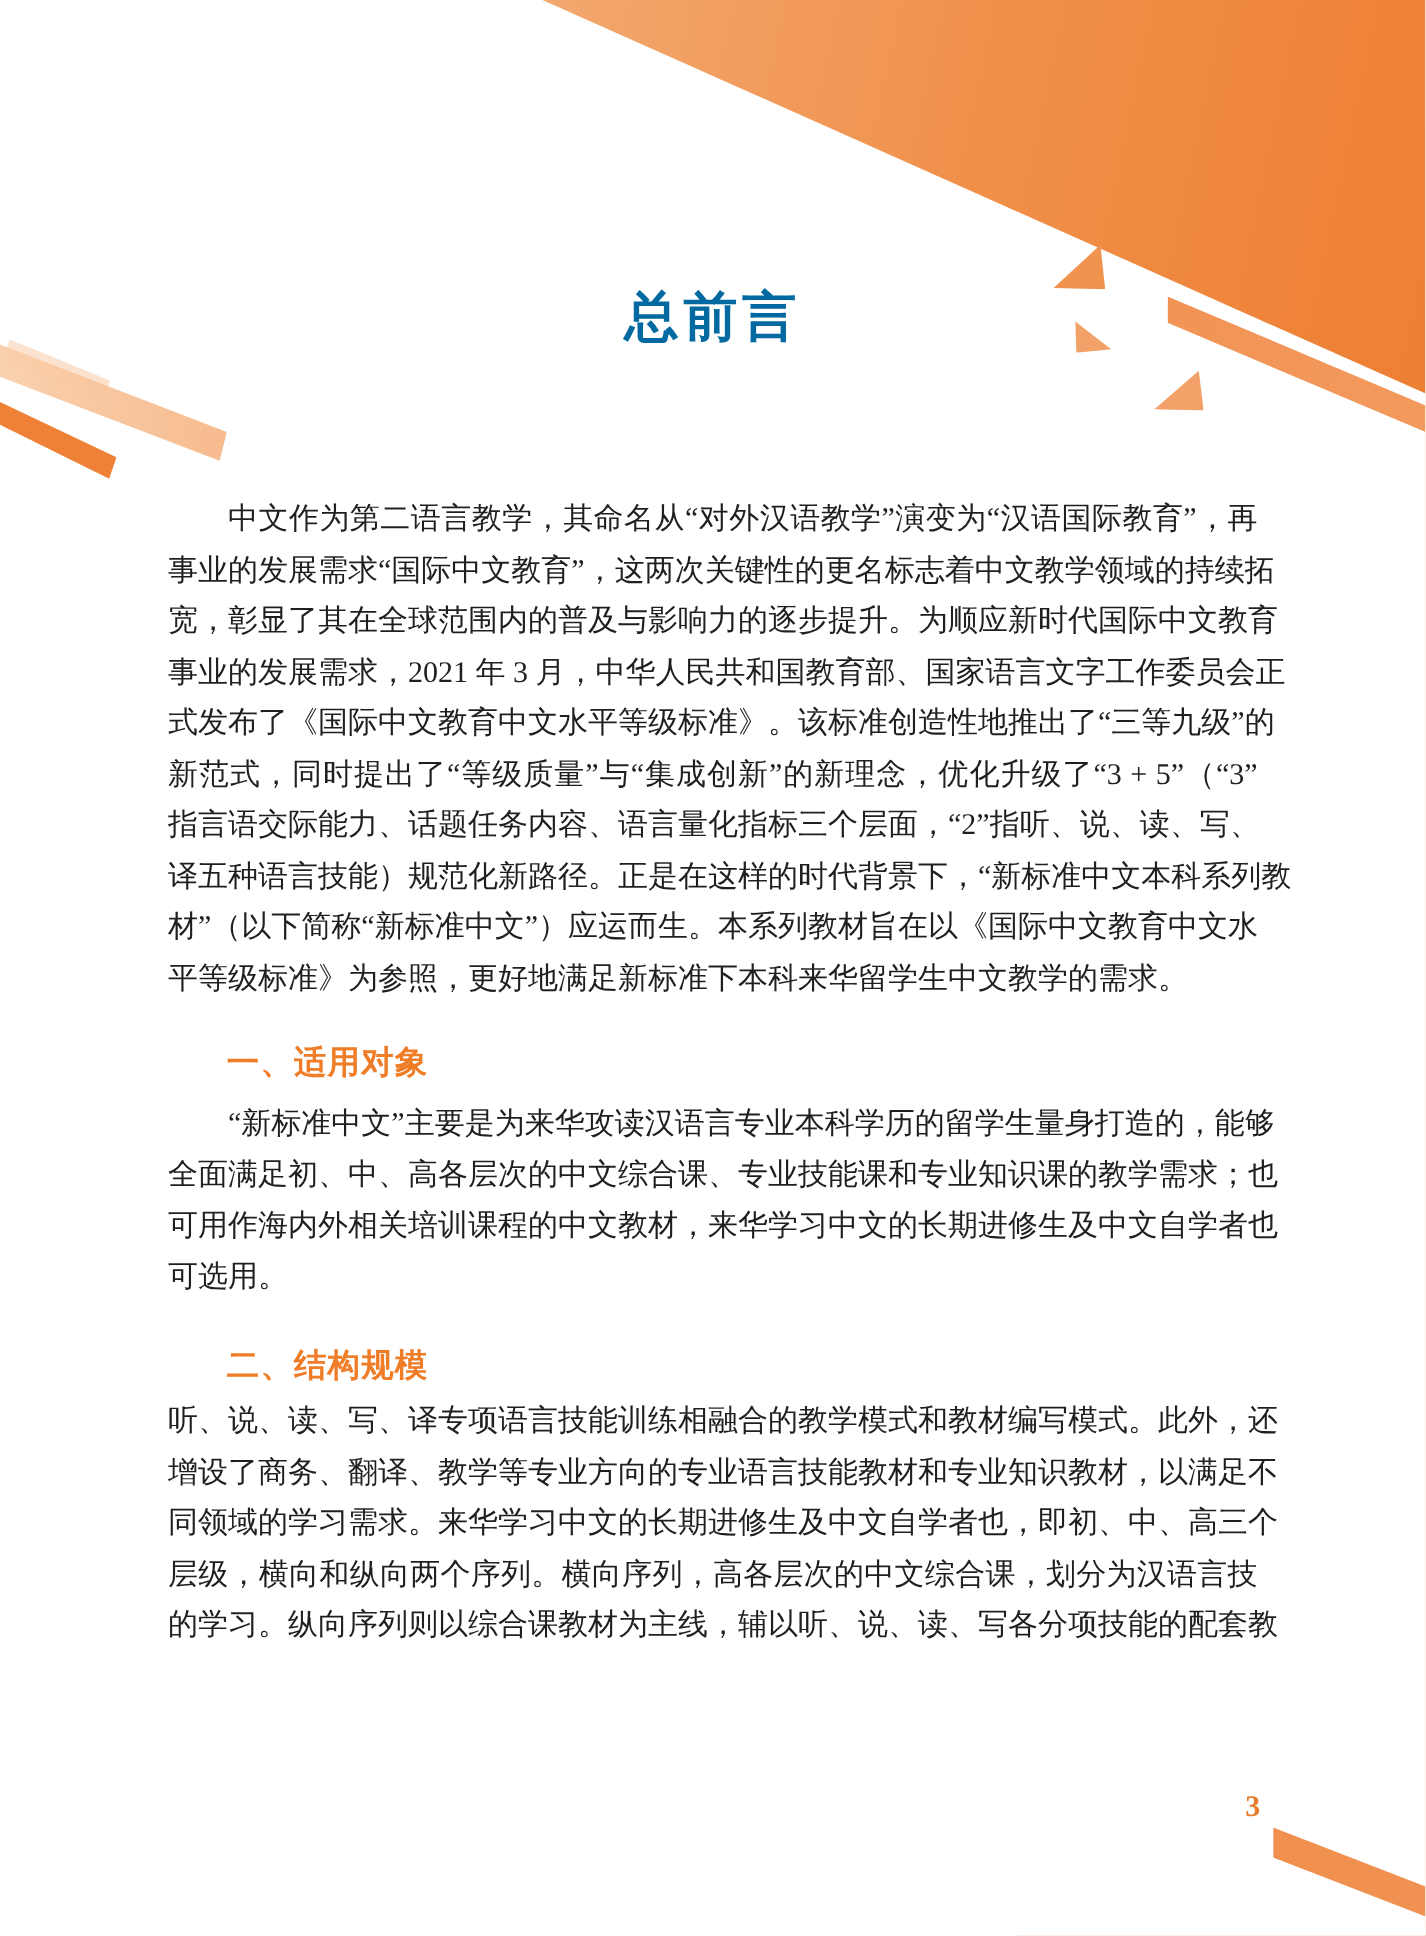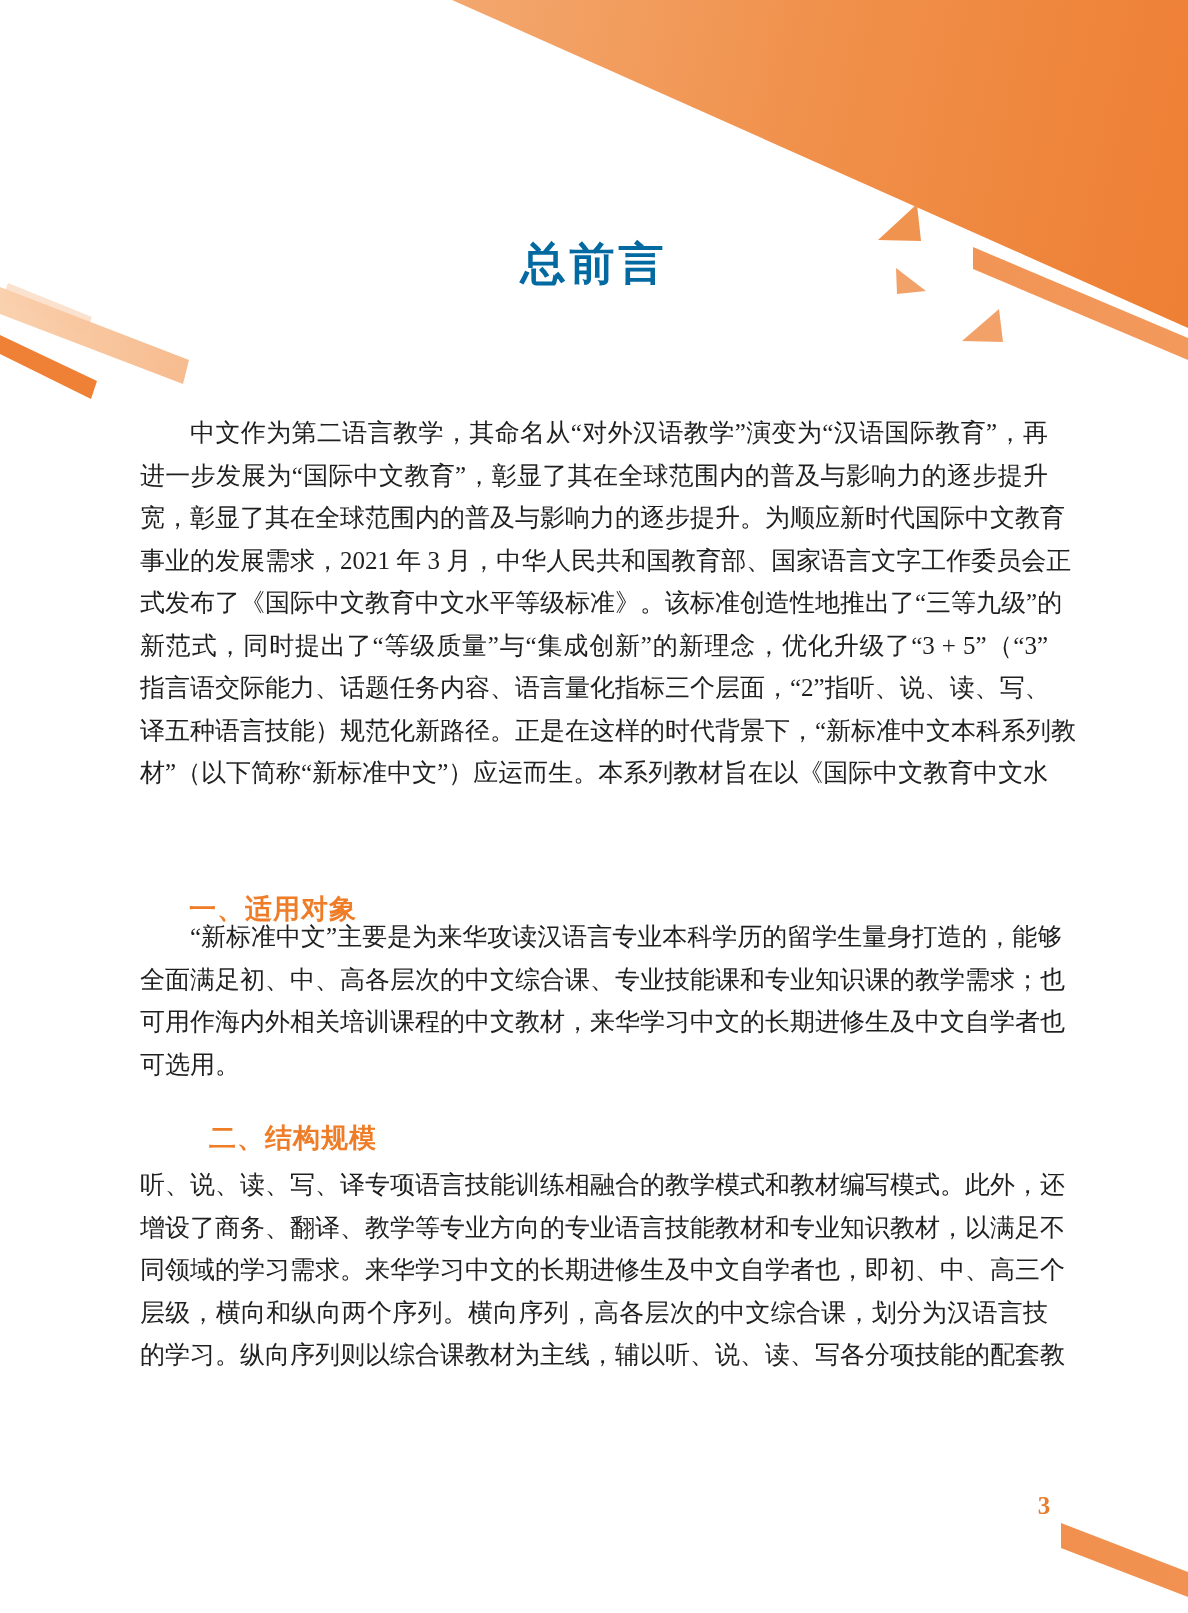--- a/index.html
+++ b/index.html
@@ -77,22 +77,22 @@
   .para-s1{top:916px;}
   .para-s2{top:1164px;}
   .section-heading{
     position:absolute;left:189px;
     font-family:"Liberation Sans","DejaVu Sans",sans-serif;
     font-weight:700;
     font-size:27px;
     color:#ef7d28;
     letter-spacing:1px;
   }
-  .heading-s1{top:867px;margin-top:24px;}
-  .heading-s2{top:1120px;margin-left:20px;}
+  .heading-s1{top:867px;}
+  .heading-s2{top:1120px;}
   .page-number{
     position:absolute;left:1024px;top:1492px;width:40px;
     text-align:center;
     font-size:25px;
     color:#e87c2c;
     font-weight:700;
   }
 </style>
 </head>
 <body>
@@ -107,28 +107,29 @@
   <div class="decor decor-tri3"></div>
   <div class="decor decor-left-faint"></div>
   <div class="decor decor-left1"></div>
   <div class="decor decor-left2"></div>
   <div class="decor decor-bottom-right"></div>
 
   <div class="page-title">总前言</div>
 
   <div class="para para-intro">
       <div class="tl first">中文作为第二语言教学，其命名从“对外汉语教学”演变为“汉语国际教育”，再</div>
-      <div class="tl">进一步发展为“国际中文教育”，彰显了其在全球范围内的普及与影响力的逐步提升</div>
+      <div class="tl">事业的发展需求“国际中文教育”，这两次关键性的更名标志着中文教学领域的持续拓</div>
       <div class="tl">宽，彰显了其在全球范围内的普及与影响力的逐步提升。为顺应新时代国际中文教育</div>
       <div class="tl">事业的发展需求，2021 年 3 月，中华人民共和国教育部、国家语言文字工作委员会正</div>
       <div class="tl">式发布了《国际中文教育中文水平等级标准》。该标准创造性地推出了“三等九级”的</div>
       <div class="tl">新范式，同时提出了“等级质量”与“集成创新”的新理念，优化升级了“3 + 5”（“3”</div>
       <div class="tl">指言语交际能力、话题任务内容、语言量化指标三个层面，“2”指听、说、读、写、</div>
       <div class="tl">译五种语言技能）规范化新路径。正是在这样的时代背景下，“新标准中文本科系列教</div>
       <div class="tl">材”（以下简称“新标准中文”）应运而生。本系列教材旨在以《国际中文教育中文水</div>
+      <div class="tl last">平等级标准》为参照，更好地满足新标准下本科来华留学生中文教学的需求。</div>
     </div>
 
   <div class="section-heading heading-s1">一、适用对象</div>
   <div class="para para-s1">
       <div class="tl first">“新标准中文”主要是为来华攻读汉语言专业本科学历的留学生量身打造的，能够</div>
       <div class="tl">全面满足初、中、高各层次的中文综合课、专业技能课和专业知识课的教学需求；也</div>
       <div class="tl">可用作海内外相关培训课程的中文教材，来华学习中文的长期进修生及中文自学者也</div>
       <div class="tl last">可选用。</div>
     </div>
 

